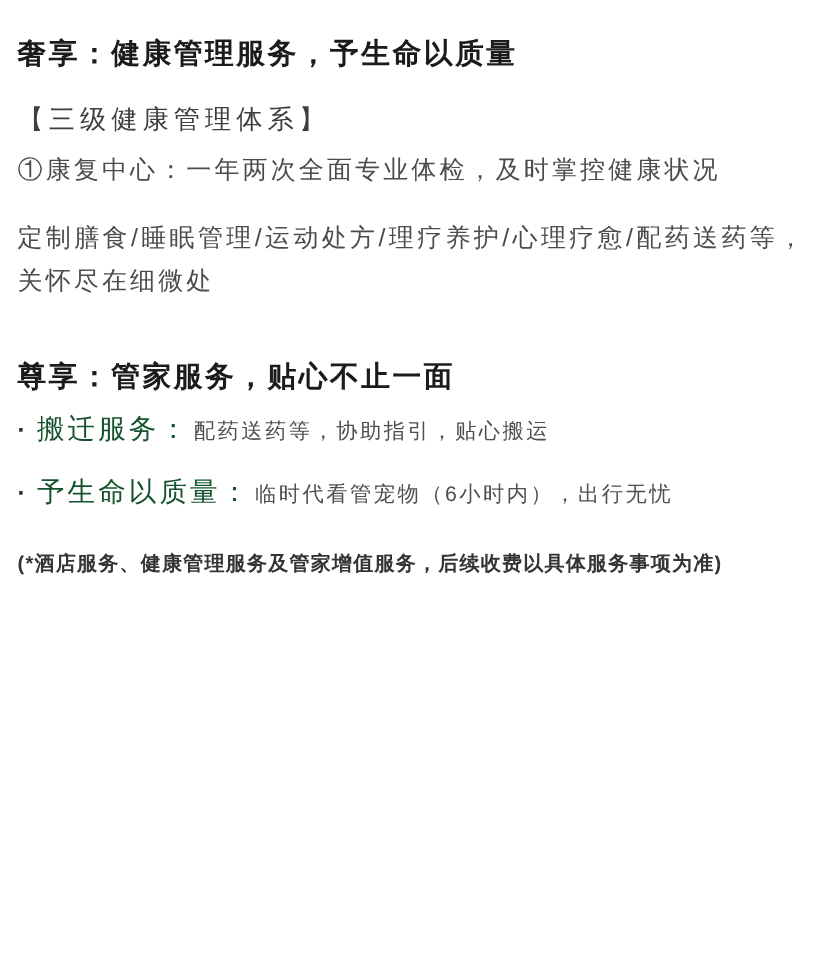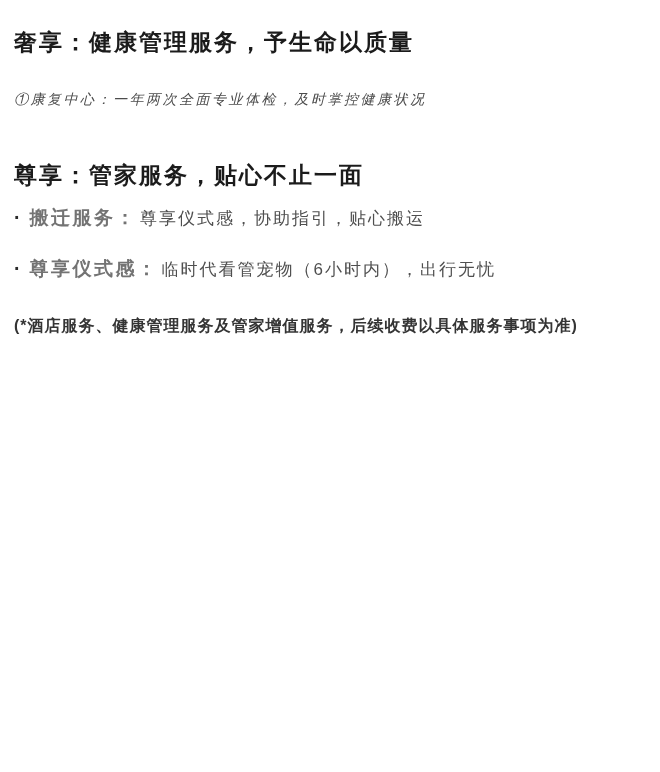--- a/index.html
+++ b/index.html
@@ -32,49 +32,48 @@
   .bracket-title {
     margin: 0 0 9px 0;
     font-size: 21px;
     line-height: 28px;
     font-weight: 400;
     color: #3e3e3e;
     letter-spacing: 4px;
   }
   .body-text {
     margin: 0;
-    font-size: 14px;
+    font-size: 20px;
     line-height: 34px;
     font-weight: 400;
     color: #4c4c4c;
     letter-spacing: 2.5px;
     text-align: justify;
-    font-style: italic;
   }
   .section {
     margin: 0 0 21px 0;
   }
   .bullet-item {
     margin: 0 0 15px 0;
     font-size: 17px;
     line-height: 34px;
     color: #4f4f4f;
     letter-spacing: 2px;
     text-align: justify;
   }
   .bullet-dot {
     font-size: 19.5px;
     font-weight: 600;
     color: #2a2a2a;
     margin-right: 7px;
   }
   .bullet-label {
-    font-size: 19px;
-    font-weight: 700;
-    color: #737373;
+    font-size: 22px;
+    font-weight: 400;
+    color: #14532d;
     letter-spacing: 2.5px;
     margin-right: 3px;
   }
   .bullet-desc {
     font-size: 17px;
     font-weight: 400;
     color: #4f4f4f;
   }
   .footnote {
     margin: 27px 0 0 0;
@@ -86,33 +85,35 @@
   }
 </style>
 </head>
 <body>
 
 <div class="page">
 
   <h1 class="main-heading">奢享：健康管理服务，予生命以质量</h1>
 
   <div class="section">
+    <h2 class="bracket-title">【三级健康管理体系】</h2>
     <p class="body-text">①康复中心：一年两次全面专业体检，及时掌控健康状况</p>
   </div>
 
   <div class="section">
+    <p class="body-text">定制膳食/睡眠管理/运动处方/理疗养护/心理疗愈/配药送药等，关怀尽在细微处</p>
   </div>
 
   <h1 class="main-heading second">尊享：管家服务，贴心不止一面</h1>
 
   <p class="bullet-item">
-    <span class="bullet-dot">·</span><span class="bullet-label">搬迁服务：</span><span class="bullet-desc">尊享仪式感，协助指引，贴心搬运</span>
+    <span class="bullet-dot">·</span><span class="bullet-label">搬迁服务：</span><span class="bullet-desc">配药送药等，协助指引，贴心搬运</span>
   </p>
 
 
   <p class="bullet-item">
-    <span class="bullet-dot">·</span><span class="bullet-label">尊享仪式感：</span><span class="bullet-desc">临时代看管宠物（6小时内），出行无忧</span>
+    <span class="bullet-dot">·</span><span class="bullet-label">予生命以质量：</span><span class="bullet-desc">临时代看管宠物（6小时内），出行无忧</span>
   </p>
 
 
   <p class="footnote">(*酒店服务、健康管理服务及管家增值服务，后续收费以具体服务事项为准)</p>
 
 </div>
 
 </body></html>

